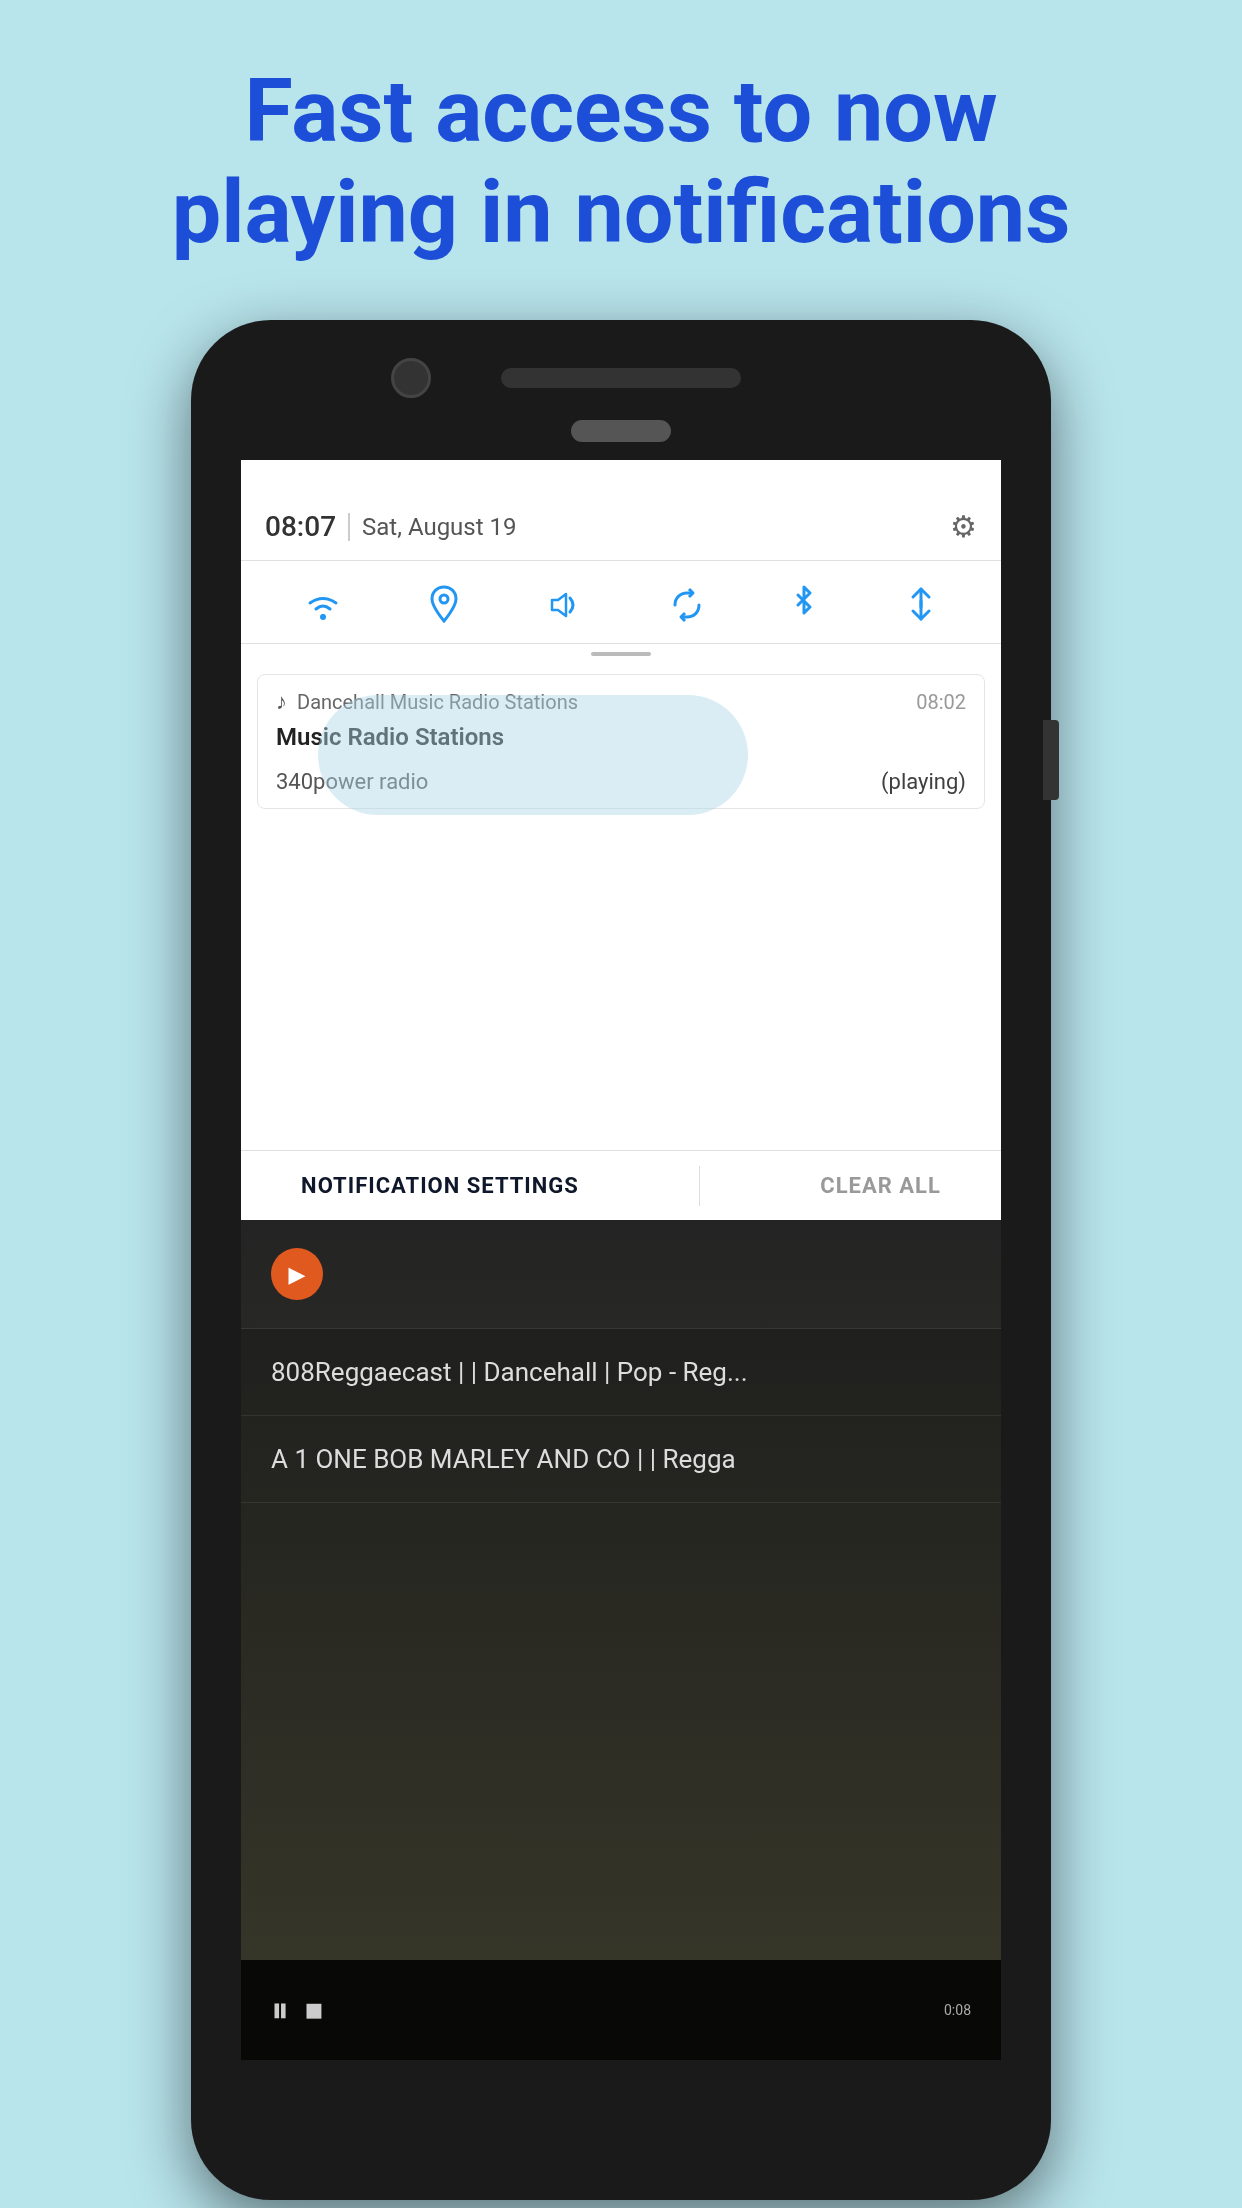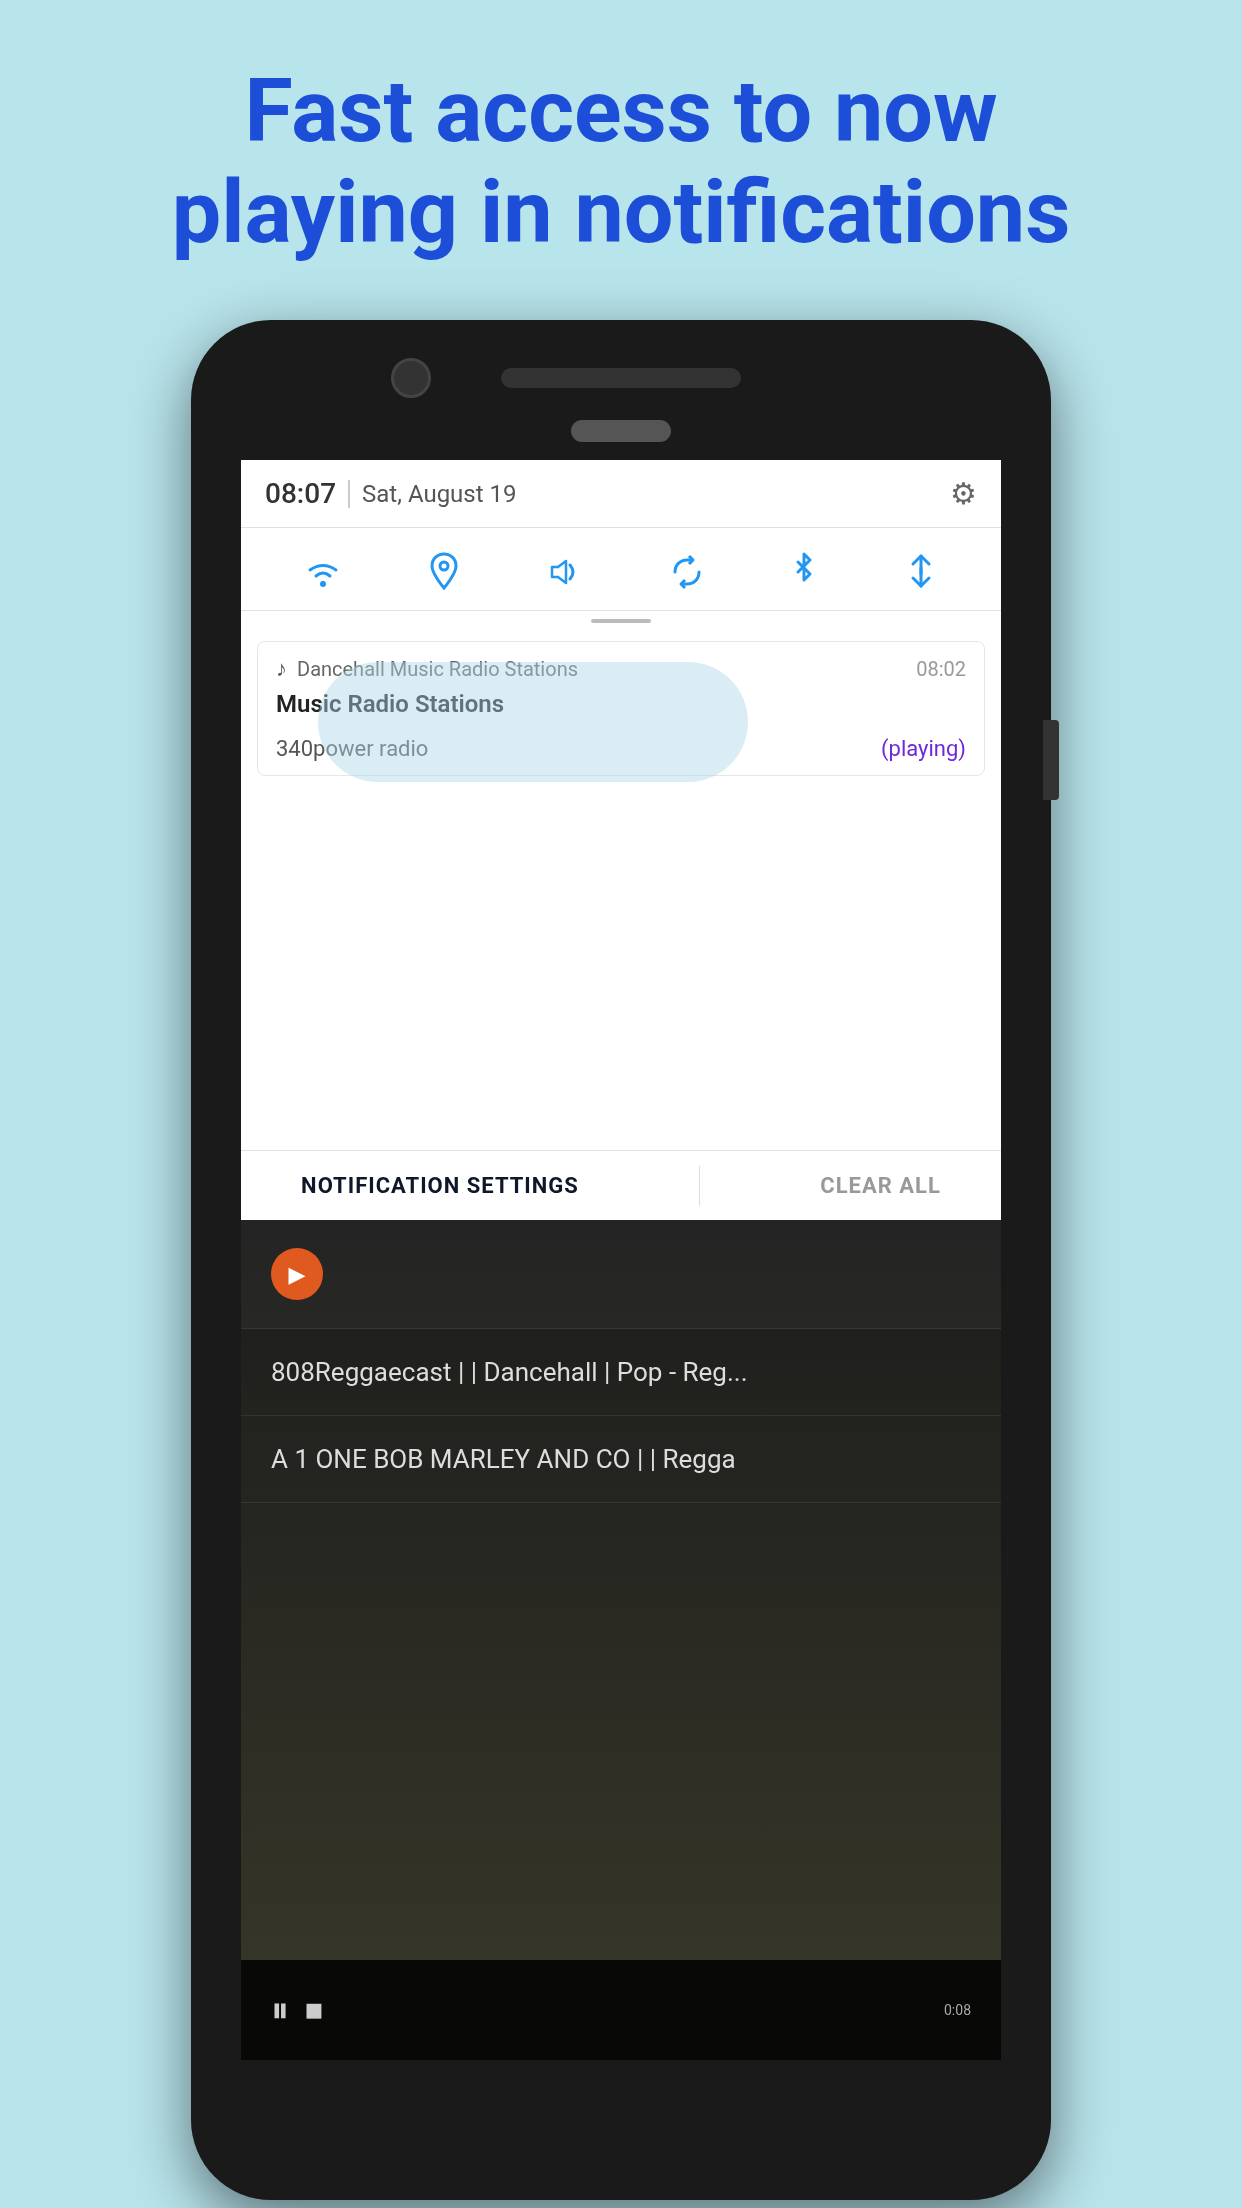--- a/index.html
+++ b/index.html
@@ -105,20 +105,21 @@
       background: white;
     }
 
     
     .status-bar {
       display: flex;
       align-items: center;
       justify-content: space-between;
       padding: 16px 24px;
       border-bottom: 1px solid #e0e0e0;
+      margin-top: 33px;
     }
 
     .status-left {
       display: flex;
       align-items: center;
       gap: 12px;
     }
 
     .status-time {
       font-size: 28px;
@@ -217,21 +218,21 @@
       align-items: center;
     }
 
     .notif-station {
       font-size: 22px;
       color: #555;
     }
 
     .notif-status {
       font-size: 22px;
-      color: #6d28d9;
+      color: #404040;
     }
 
     
     .notif-highlight {
       position: absolute;
       top: 20px;
       left: 60px;
       width: 430px;
       height: 120px;
       background: rgba(173, 216, 230, 0.45);

